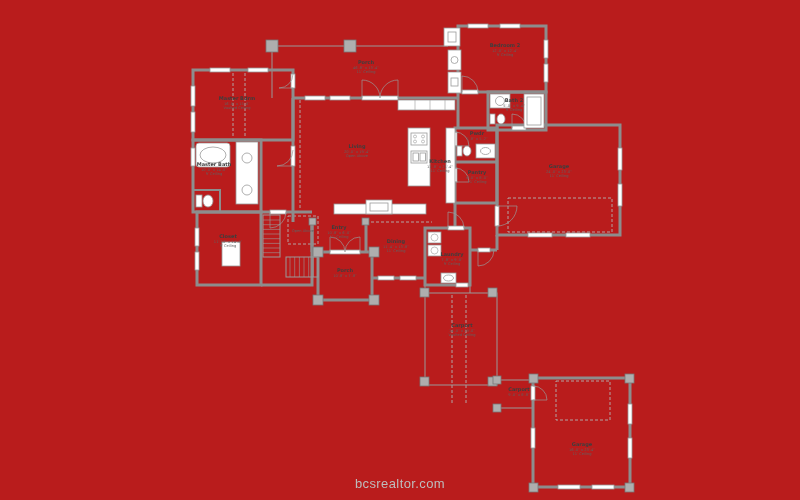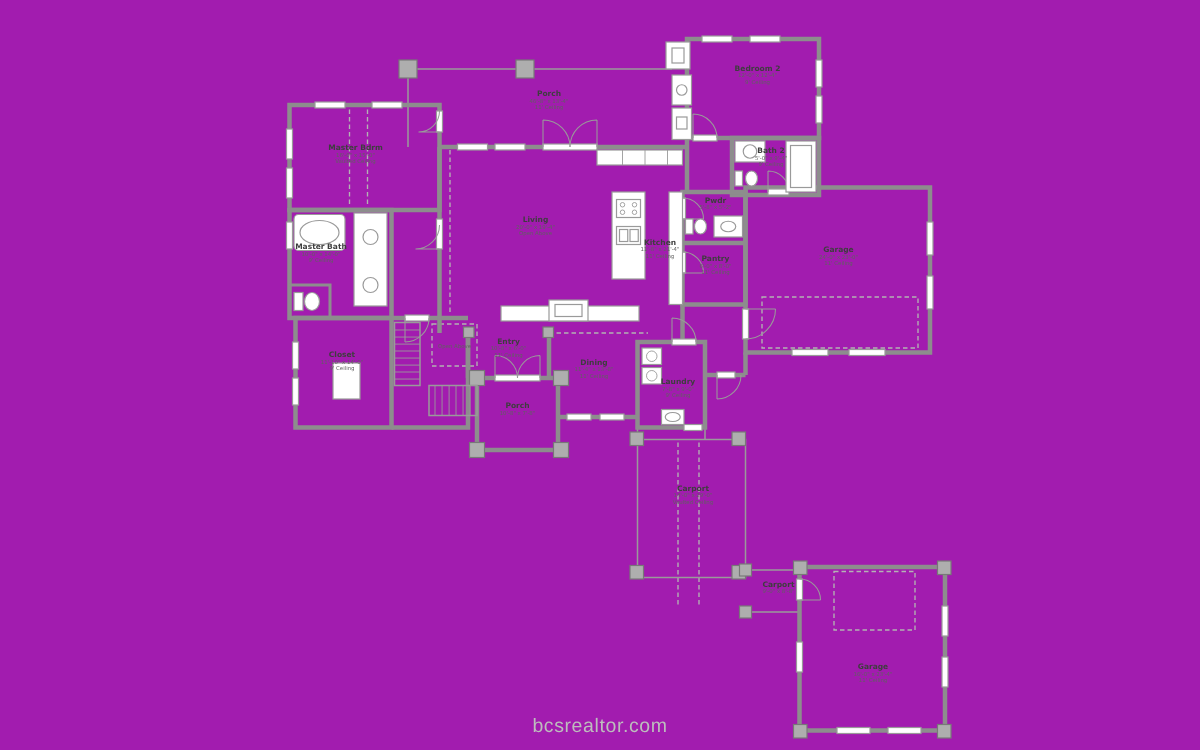--- a/index.html
+++ b/index.html
@@ -1,16 +1,16 @@
 <!DOCTYPE html>
 <html style="--wall: #8d8d8d; --wall_dark: #787878; --line: #9a9a9a; --dash: #b3b3b3; --column: #aeaeae; --label: #3e3e3e; --label2: #616161; --watermark: #bdbdbd; --background: #ffffff;"><head>
 <meta charset="utf-8">
 <style>
   html,body{margin:0;padding:0;background:#fff;}
-  .canvas{position:relative;width:800px;height:500px;background:#a21caf;overflow:hidden;
+  .canvas{position:relative;width:800px;height:500px;background:#b91c1c;overflow:hidden;
           font-family:"Liberation Sans",sans-serif;}
   svg{position:absolute;left:0;top:0;}
   
   .wall {fill:none;stroke:var(--wall,#8d8d8d);stroke-width:3;}
   .wall2{fill:none;stroke:var(--wall,#8d8d8d);stroke-width:2;}
   .thin {fill:none;stroke:var(--line,#9a9a9a);stroke-width:1;}
   .fx   {fill:#ffffff;stroke:var(--line,#9a9a9a);stroke-width:0.8;}
   .dash {fill:none;stroke:var(--dash,#b3b3b3);stroke-width:0.9;stroke-dasharray:3 2;}
   .col  {fill:var(--column,#aeaeae);stroke:var(--wall_dark,#787878);stroke-width:0.8;}
   .win  {fill:#ffffff;stroke:var(--line,#9a9a9a);stroke-width:0.8;}

